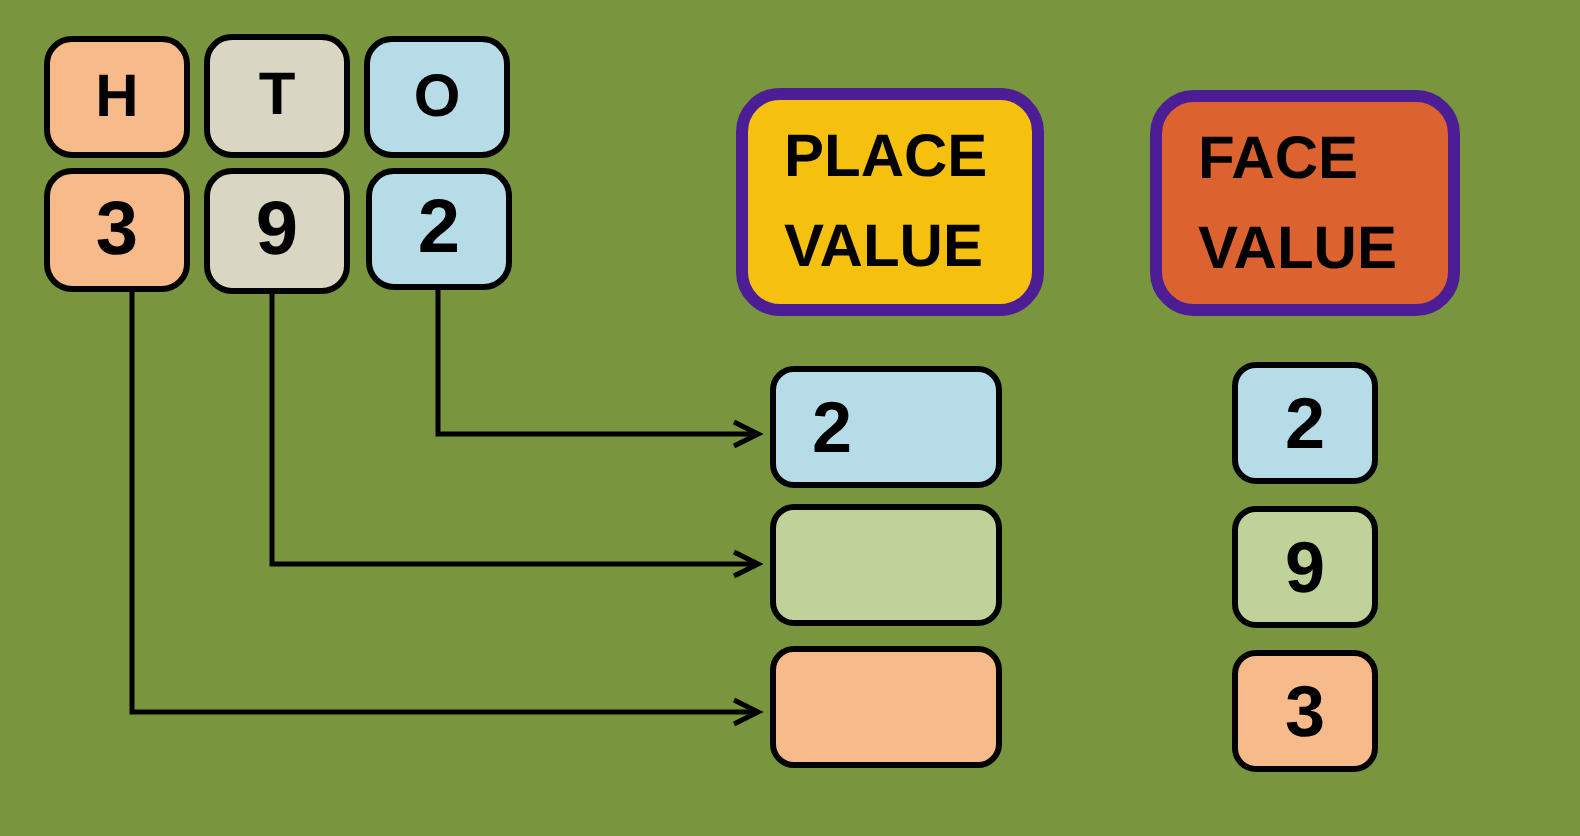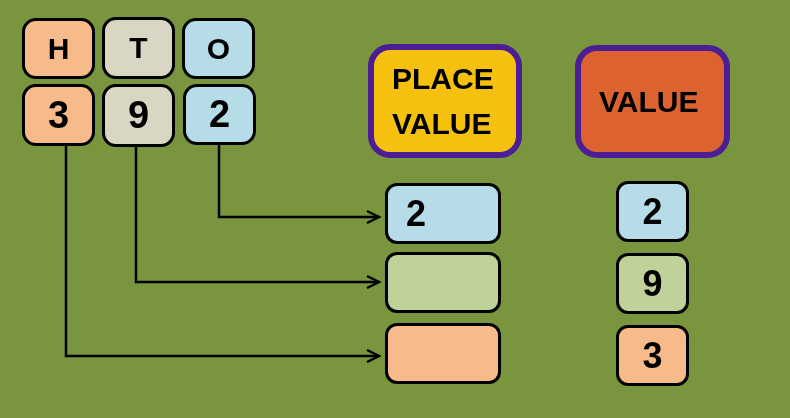--- a/index.html
+++ b/index.html
@@ -114,20 +114,21 @@
     <path d="M136,147 L136,282 L379,282" marker-end="url(#ah)"></path>
     <path d="M66,146 L66,356 L379,356" marker-end="url(#ah)"></path>
   </svg>
 
   <div class="header-box h-yellow" style="left:368px; top:44px; width:154px; height:114px;">
     <span>PLACE</span>
     <span>VALUE</span>
   </div>
 
   <div class="header-box h-orange" style="left:575px; top:45px; width:155px; height:113px;">
+    <span>FACE</span>
     <span>VALUE</span>
   </div>
 
   <div class="result-card pv c-blue" style="top:183px;">
     <span>2</span>
   </div>
   <div class="result-card pv c-green" style="top:252px;">
     <span></span>
   </div>
   <div class="result-card pv c-peach" style="top:323px;">

